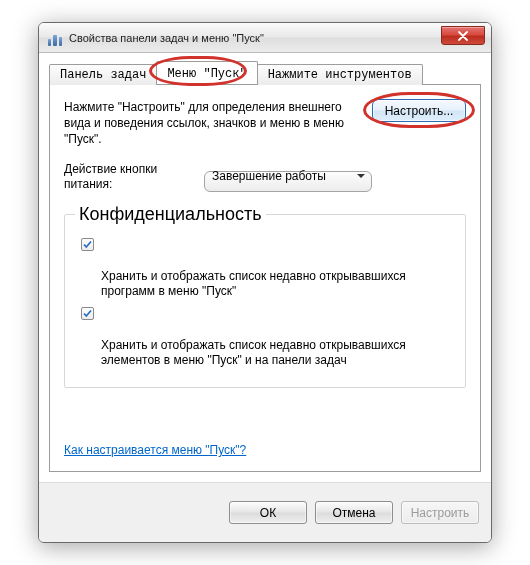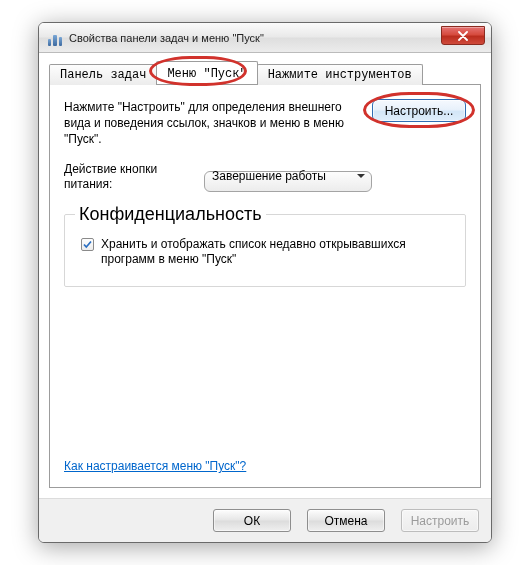--- a/index.html
+++ b/index.html
@@ -160,34 +160,34 @@
   .cb {
     width: 13px; height: 13px;
     border: 1px solid #8a8a8a;
     border-radius: 2px;
     background: linear-gradient(to bottom,#fdfdfd,#ededed);
     margin-right: 7px; margin-top: 1px;
     display: flex; align-items: center; justify-content: center;
     flex: none;
   }
   .cb svg { display:block; }
-  .cbrow .lbl { line-height: 1.3; }
+  .cbrow .lbl { line-height: 1.3; margin-top: 32px; }
   .spacer { flex: 1; }
   .helplink {
     color: #0066cc;
     text-decoration: underline;
     margin: 0 0 4px 0;
     display: inline-block;
   }
   .footer {
-    height: 44px;
+    height: 60px;
     background: #f0f0f0;
     border-top: 1px solid #dcdcdc;
     display: flex; align-items: center; justify-content: flex-end;
-    padding: 0 12px; gap: 16px;
+    padding: 0 12px; gap: 8px;
   }
   .btn {
     min-width: 78px; height: 23px;
     border: 1px solid #8e8e8e;
     border-radius: 3px;
     background: linear-gradient(to bottom,#fdfdfd,#e6e6e6 48%,#dcdcdc 52%,#efefef);
     font-size: 12px;
     display: flex; align-items: center; justify-content: center;
     box-shadow: inset 0 0 0 1px rgba(255,255,255,.5);
   }
@@ -248,20 +248,28 @@
 
         <div class="cbrow">
           <span class="cb">
             <svg width="11" height="11" viewBox="0 0 11 11">
               <path d="M2 5.5 L4.3 8 L9 2.5" fill="none" stroke="#2b6fc2" stroke-width="1.7"></path>
             </svg>
           </span>
           <span class="lbl">Хранить и отображать список недавно открывавшихся программ в меню "Пуск"</span>
         </div>
 
+        <div class="cbrow">
+          <span class="cb">
+            <svg width="11" height="11" viewBox="0 0 11 11">
+              <path d="M2 5.5 L4.3 8 L9 2.5" fill="none" stroke="#2b6fc2" stroke-width="1.7"></path>
+            </svg>
+          </span>
+          <span class="lbl">Хранить и отображать список недавно открывавшихся элементов в меню "Пуск" и на панели задач</span>
+        </div>
       </fieldset>
 
       <div class="spacer"></div>
 
       <a class="helplink" href="#">Как настраивается меню "Пуск"?</a>
     </div>
   </div>
 
   <div class="footer">
     <div class="btn">

